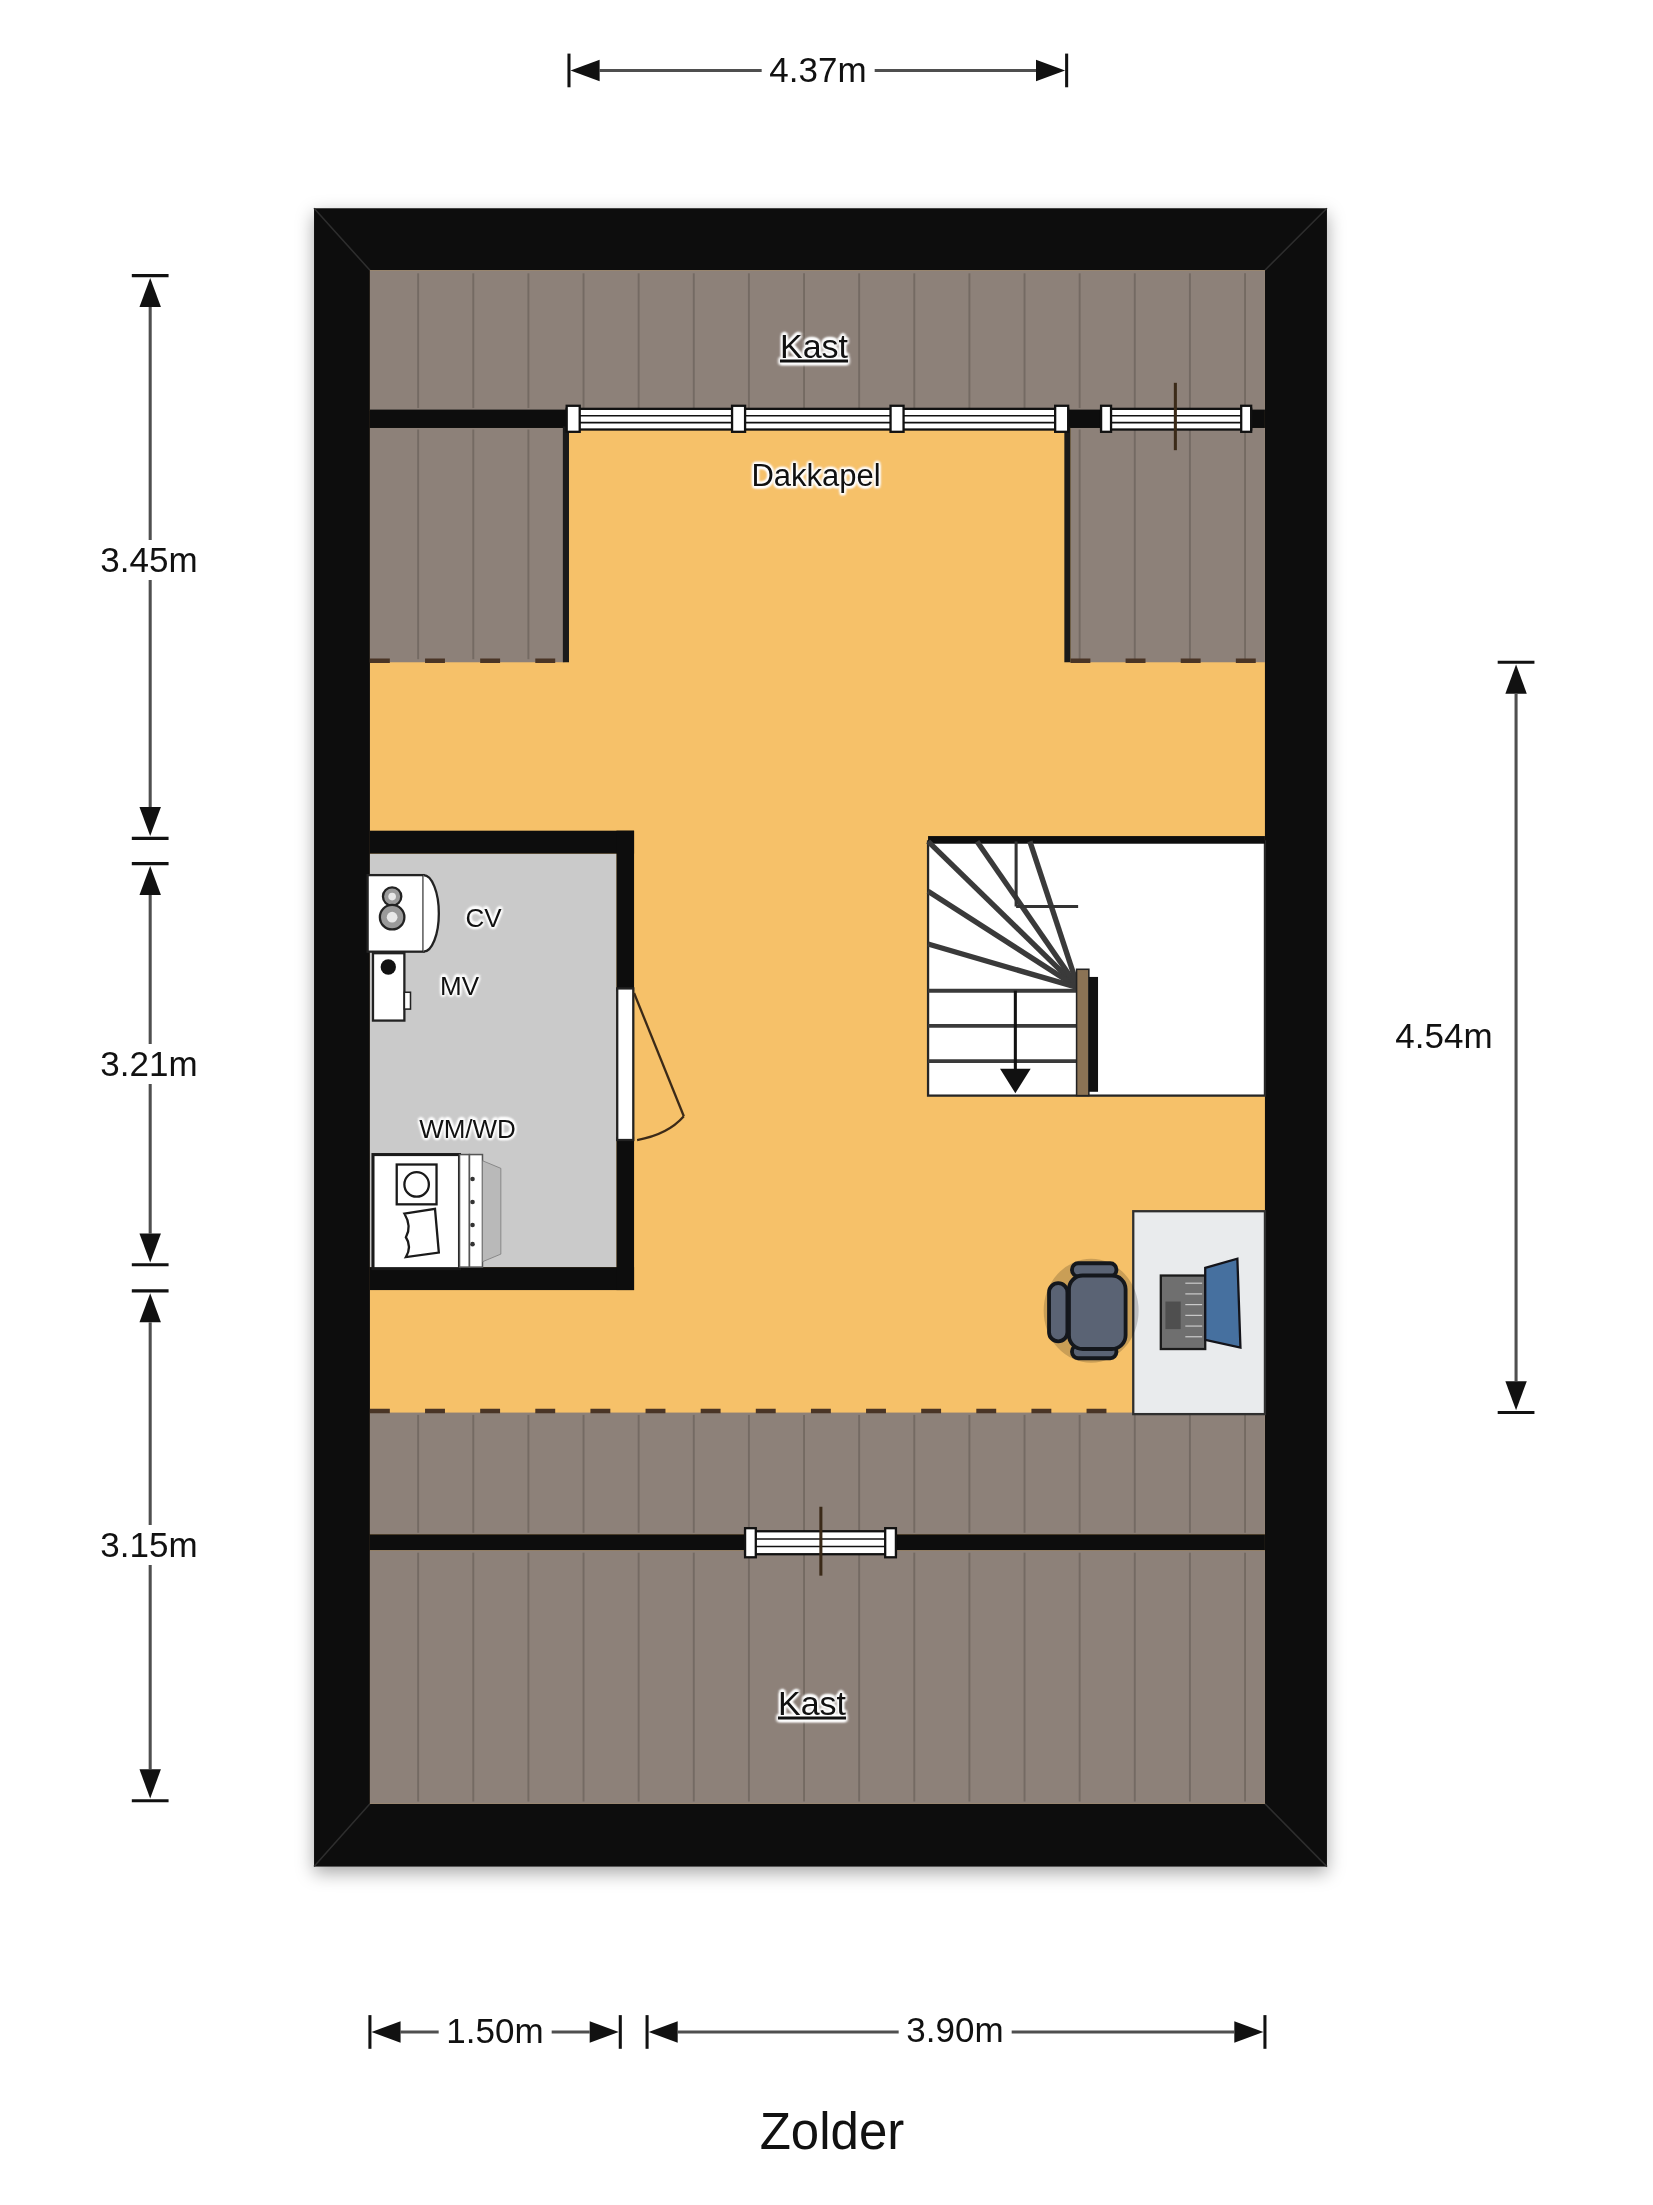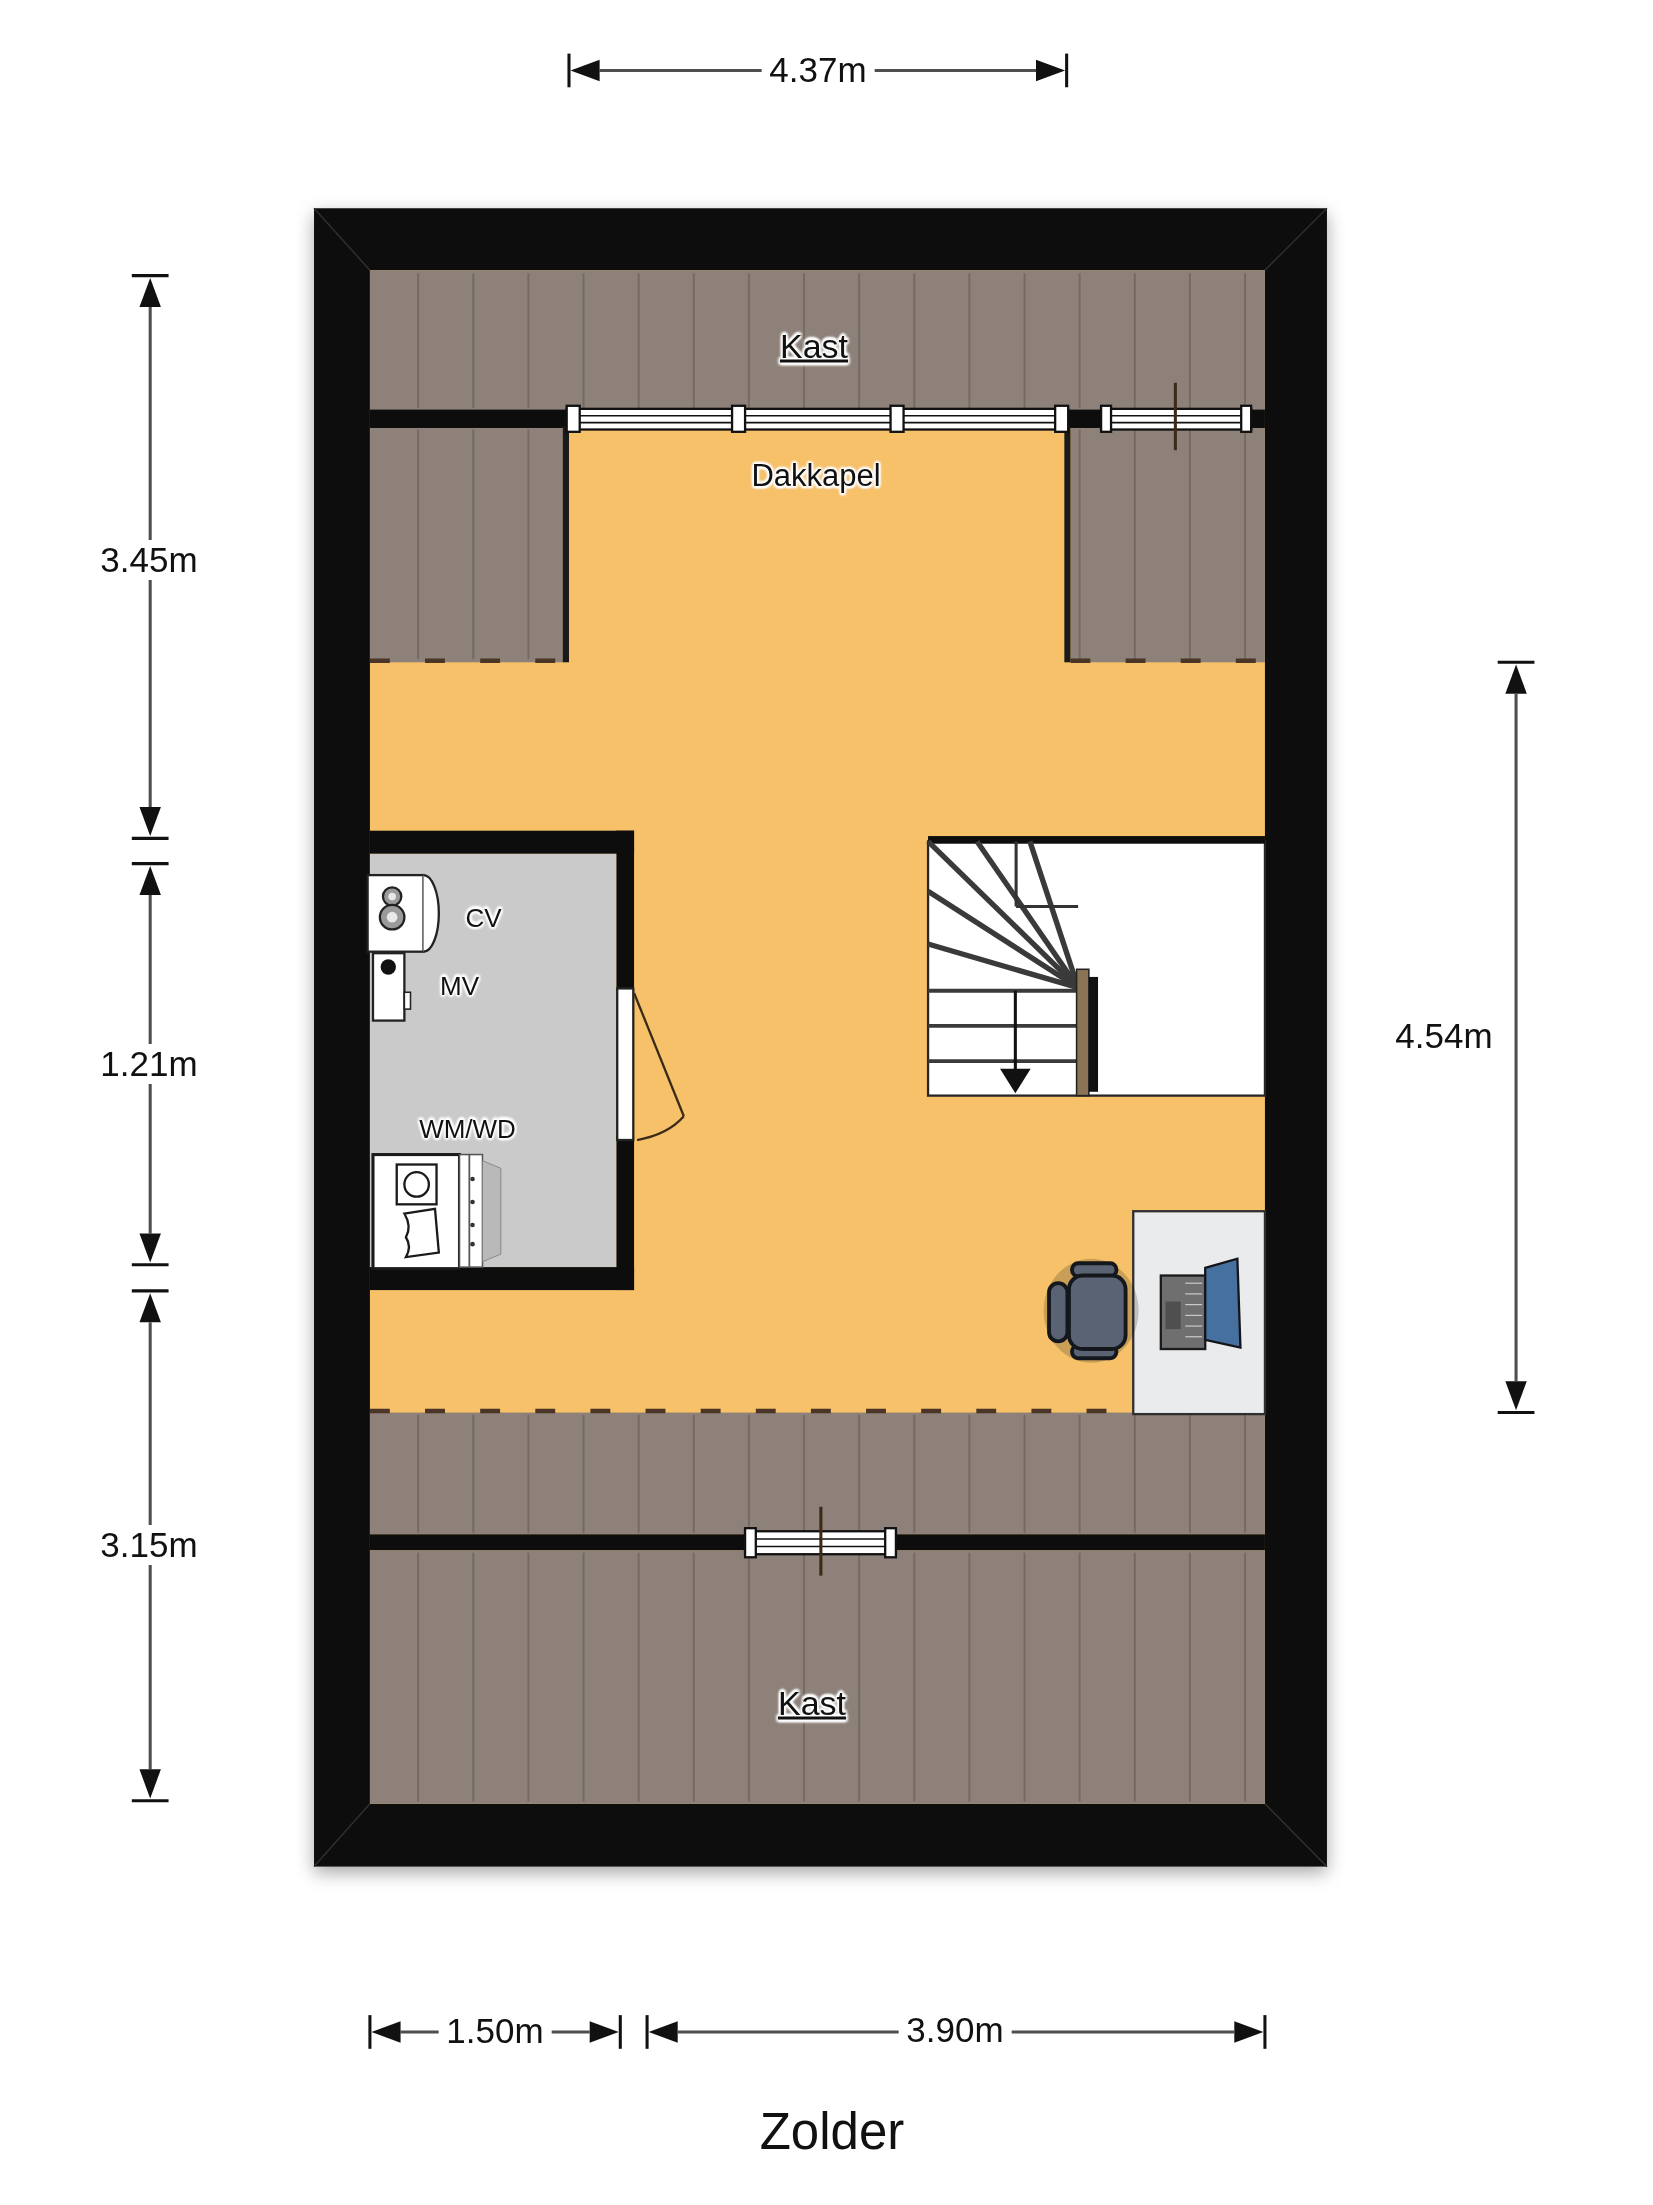--- a/index.html
+++ b/index.html
@@ -313,21 +313,21 @@
 
 <div class="lbl room" style="left:814px;top:346px;">Kast</div>
 <div class="lbl dakkapel" style="left:816px;top:476px;">Dakkapel</div>
 <div class="lbl small" style="left:464px;top:918px;">CV</div>
 <div class="lbl small" style="left:440px;top:986px;">MV</div>
 <div class="lbl small" style="left:448px;top:1129px;">WM/WD</div>
 <div class="lbl room" style="left:812px;top:1703px;">Kast</div>
 
 <div class="dimlbl" style="left:818px;top:70px;">4.37m</div>
 <div class="dimlbl" style="left:149px;top:560px;">3.45m</div>
-<div class="dimlbl" style="left:149px;top:1064px;">1.21m</div>
+<div class="dimlbl" style="left:149px;top:1064px;">3.21m</div>
 <div class="dimlbl" style="left:149px;top:1545px;">3.15m</div>
 <div class="dimlbl" style="left:1444px;top:1036px;">4.54m</div>
 <div class="dimlbl" style="left:495px;top:2031px;">1.50m</div>
 <div class="dimlbl" style="left:955px;top:2030px;">3.90m</div>
 
 <div class="title" style="left:832px;top:2131px;">Zolder</div>
 
 </div>
 
 

